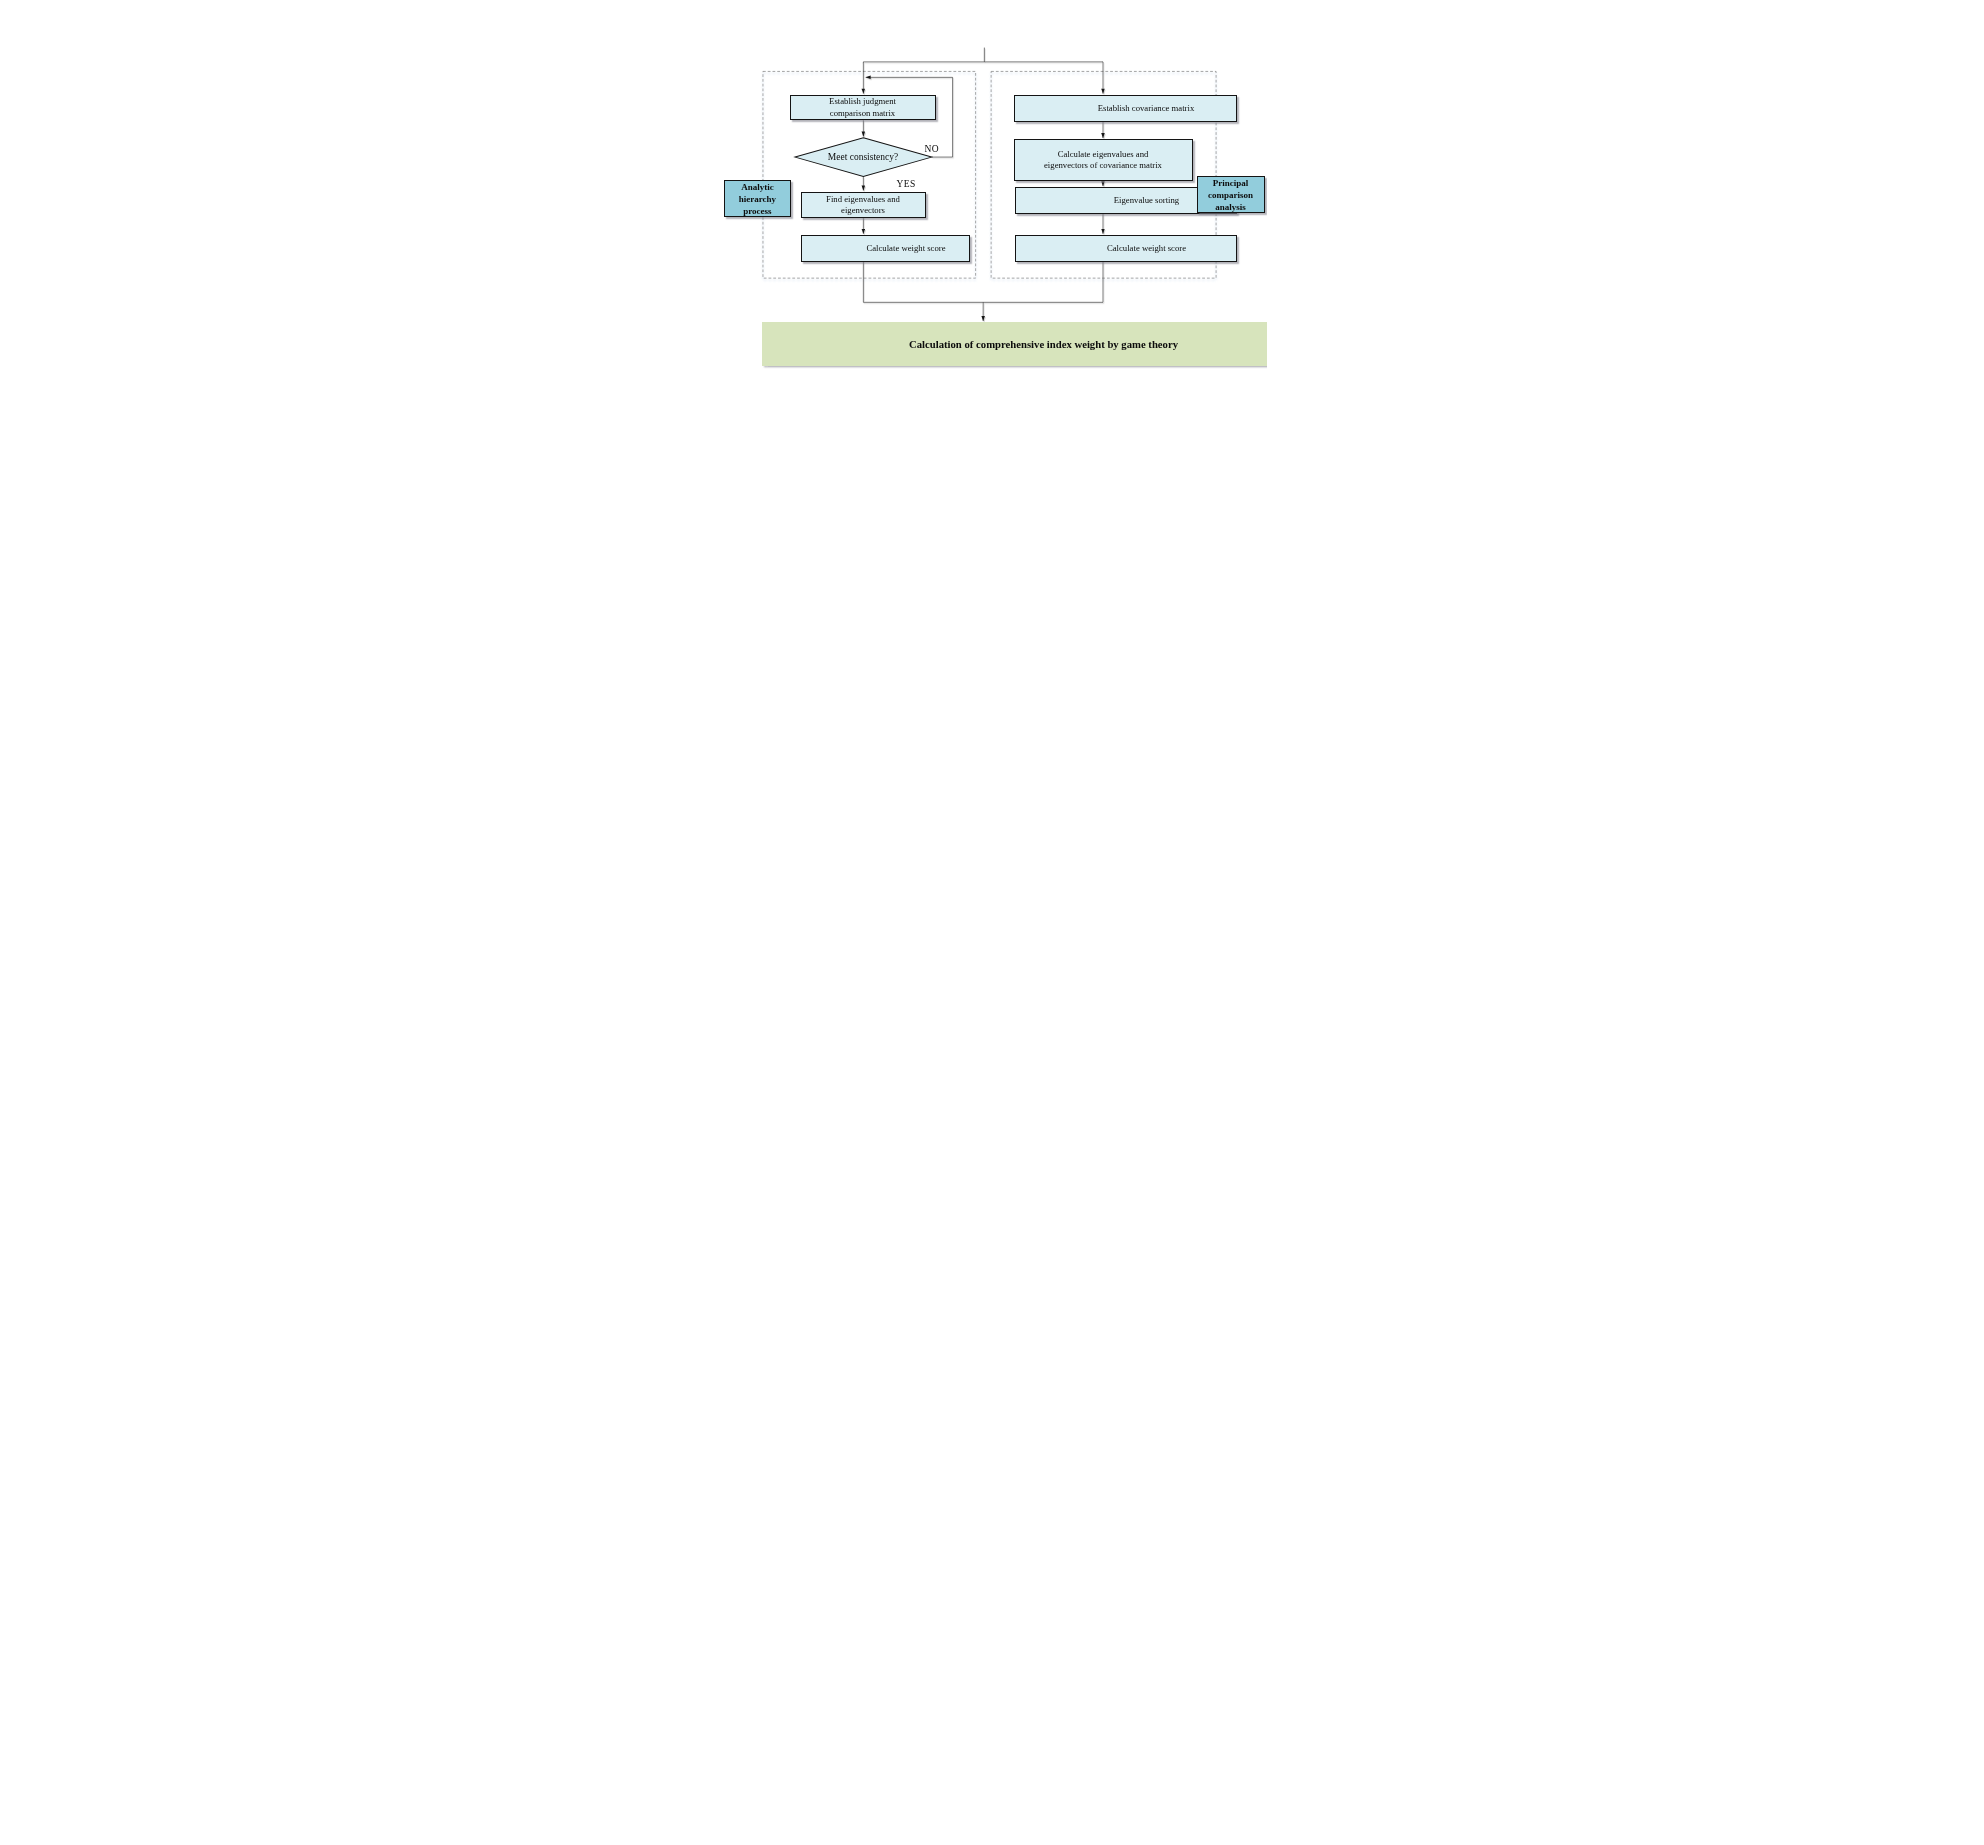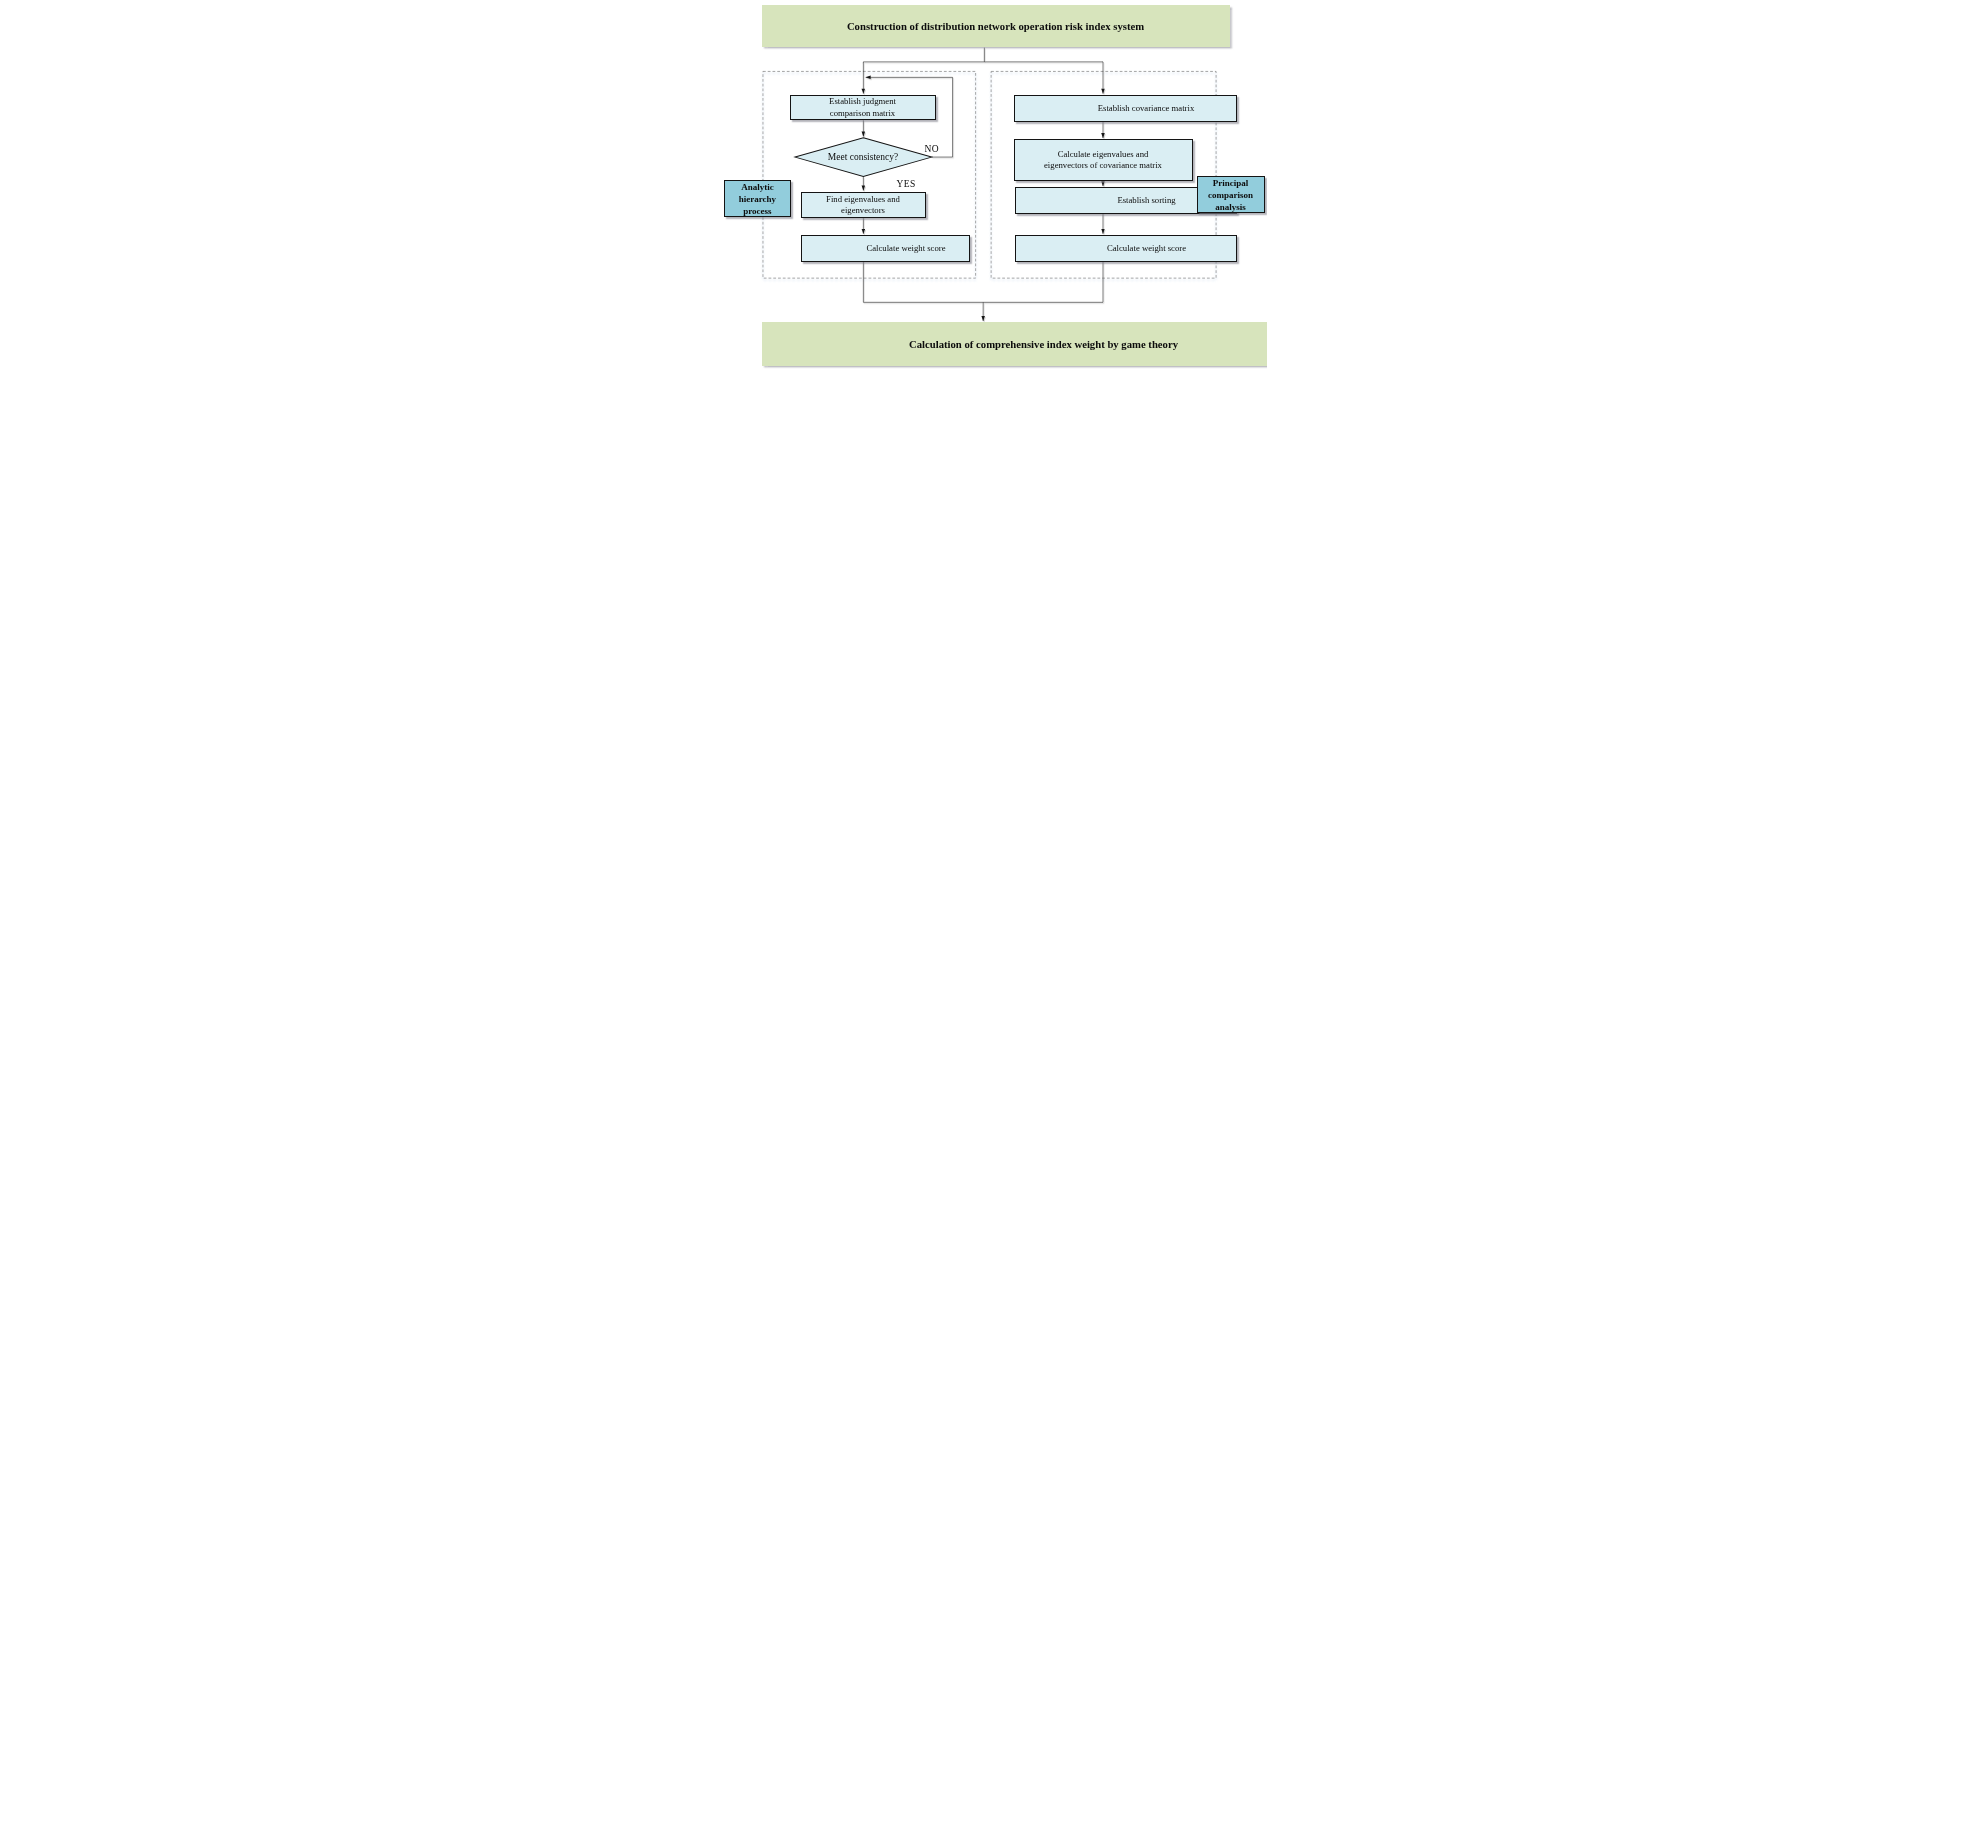--- a/index.html
+++ b/index.html
@@ -104,23 +104,20 @@
       <path d="M970,535 V589" marker-end="url(#arr)"></path>
       <path d="M970,654 V762"></path>
 
       <path d="M366,762 H970"></path>
       <path d="M668,762 V809" marker-end="url(#arr)"></path>
     </g>
 
     <polygon points="366,347 538,396 366,445 194,396" fill="#daeef3" stroke="#141414" stroke-width="2.6"></polygon>
   </svg>
 
-  <div class="banner top">
-    <span>Construction of distribution network operation risk index system</span>
-  </div>
   <div class="banner bottom">
     <span>Calculation of comprehensive index weight by game theory</span>
   </div>
 
   <div class="node" id="n-judgment">
     <span>Establish judgment comparison matrix</span>
   </div>
   <div class="diamond-text" id="d-consistency">
     <span>Meet consistency?</span>
   </div>
@@ -131,21 +128,21 @@
     <span>Calculate weight score</span>
   </div>
 
   <div class="node" id="n-covariance">
     <span>Establish covariance matrix</span>
   </div>
   <div class="node" id="n-eigen-cov">
     <span>Calculate eigenvalues and eigenvectors of covariance matrix</span>
   </div>
   <div class="node" id="n-sorting">
-    <span>Establish sorting</span>
+    <span>Eigenvalue sorting</span>
   </div>
   <div class="node" id="n-weight-r">
     <span>Calculate weight score</span>
   </div>
 
   <div class="side-label" id="lbl-ahp">
     <span>Analytic hierarchy process</span>
   </div>
   <div class="side-label" id="lbl-pca">
     <span>Principal comparison analysis</span>

